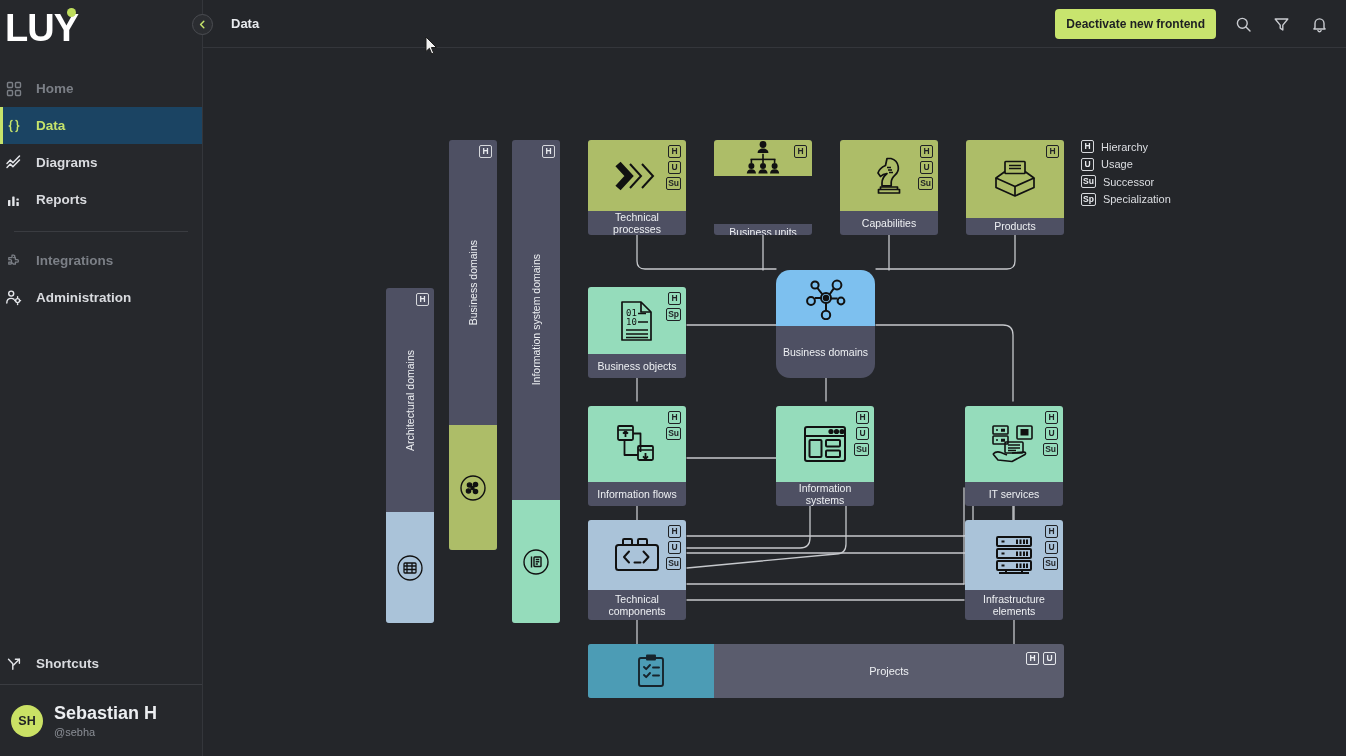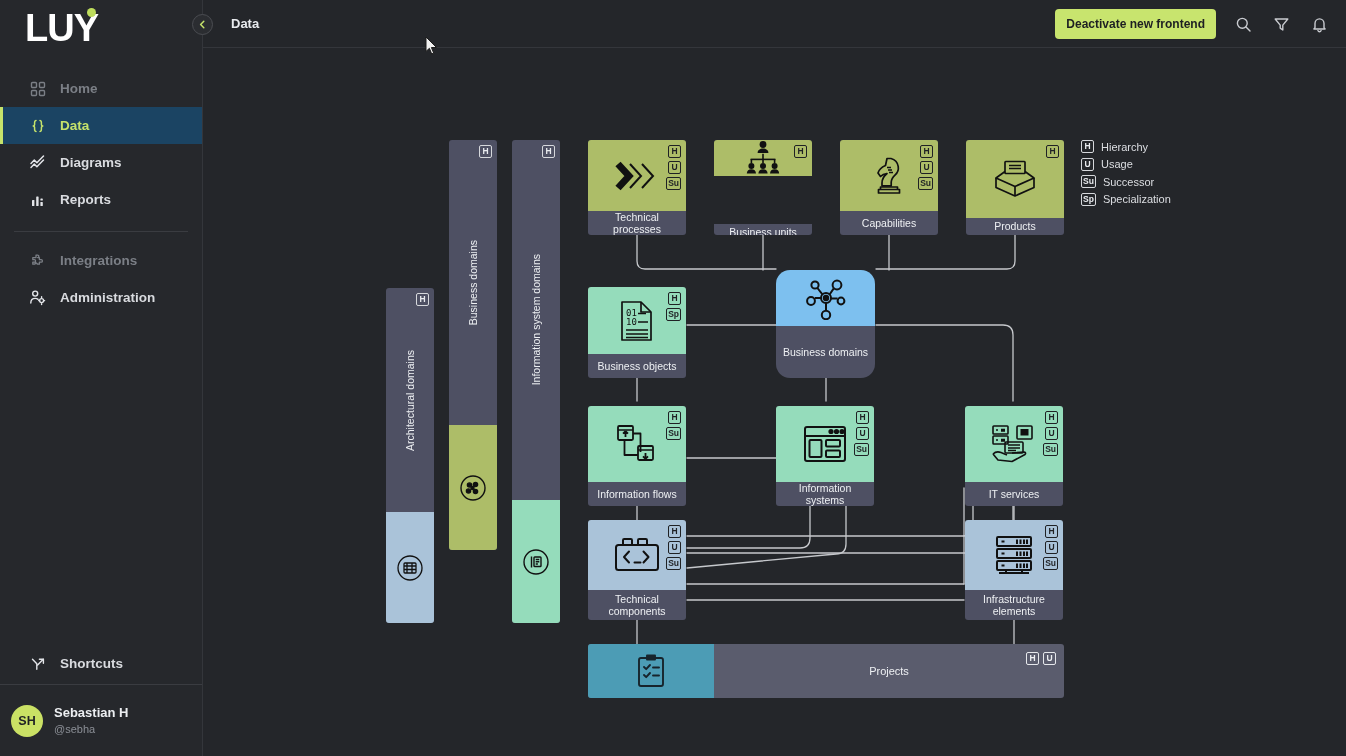--- a/index.html
+++ b/index.html
@@ -12,34 +12,34 @@
   #app { position: relative; width: 1346px; height: 756px; display: flex; }
 
   
   #sidebar {
     width: 203px; height: 756px;
     background: #26282c;
     border-right: 1px solid #34363b;
     display: flex; flex-direction: column;
     position: relative; flex: none;
   }
-  .logo-wrap { height: 56px; display: flex; align-items: center; padding-left: 25px; }
+  .logo-wrap { height: 56px; display: flex; align-items: center; padding-left: 5px; }
   .logo {
     font-size: 38px; font-weight: bold; letter-spacing: -1px;
     color: #ffffff; line-height: 1; position: relative;
     font-family: "Liberation Sans", sans-serif;
   }
   .logo .dot {
     position: absolute; width: 9px; height: 9px; border-radius: 50%;
     background: #bddc5c; right: 2px; top: -1px;
   }
   .nav-top { margin-top: 14px; }
   .nav-item {
     height: 37px; display: flex; align-items: center;
-    padding-left: 28px; cursor: pointer; gap: 13px;
+    padding-left: 4px; cursor: pointer; gap: 13px;
     color: #d9dbdf; font-size: 13.5px; font-weight: bold;
     position: relative;
   }
   .nav-item .ic { width: 19px; height: 19px; display:flex; align-items:center; justify-content:center; flex:none; }
   .nav-item .ic svg { display:block; }
   .nav-item.muted { color: #7b7f86; }
   .nav-item.muted .ic svg { stroke: #7b7f86; fill: none; }
   .nav-item.active {
     background: #1b4463; color: #c6e36b;
   }
@@ -54,21 +54,21 @@
     position: absolute; bottom: 0; left: 0; right: 0; height: 72px;
     border-top: 1px solid #3a3c41;
     display: flex; align-items: center; padding-left: 11px; gap: 11px;
   }
   .avatar {
     width: 32px; height: 32px; border-radius: 50%;
     background: #cae165; color: #1f2124;
     display: flex; align-items: center; justify-content: center;
     font-size: 12.5px; font-weight: bold; flex: none;
   }
-  .user-name { color: #eceef1; font-size: 13px; font-weight: bold; line-height: 1.35; }
+  .user-name { color: #eceef1; font-size: 18px; font-weight: bold; line-height: 1.35; }
   .user-handle { color: #8b8f96; font-size: 11px; line-height: 1.35; }
 
   
   #collapse-btn {
     position: absolute; left: 192px; top: 14px; width: 21px; height: 21px;
     border-radius: 50%; background: #2b2d31; border: 1px solid #4b4d52;
     display: flex; align-items: center; justify-content: center;
     cursor: pointer; z-index: 30;
   }
 

